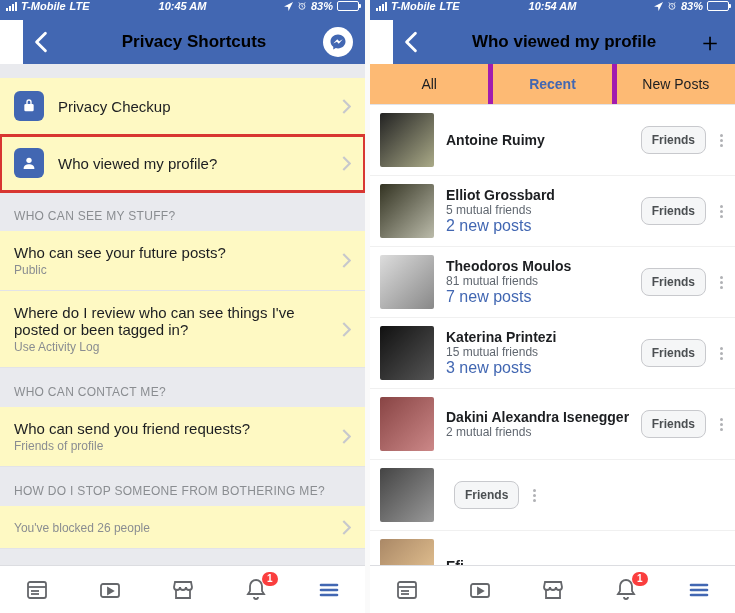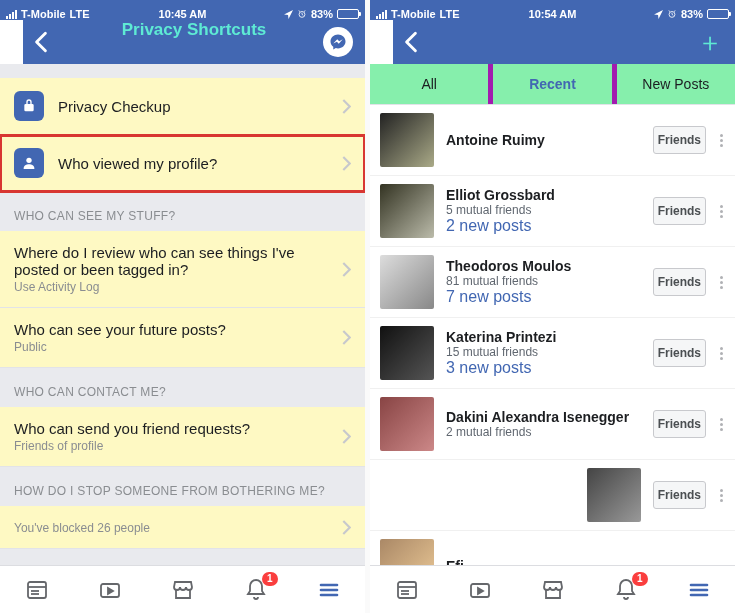--- a/index.html
+++ b/index.html
@@ -22,44 +22,45 @@
     flex-direction: column;
   }
   
   .statusbar {
     height: 20px;
     background: #4267B2;
     color: #fff;
     font-size: 11px;
     font-weight: 600;
     display: flex;
-    align-items: flex-end;
+    align-items: flex-start;
     justify-content: space-between;
     padding: 0 6px;
+    font-style: italic;
   }
   .sb-left, .sb-right { display: flex; align-items: center; gap: 4px; }
   .sb-center { position: absolute; left: 0; right: 0; text-align: center; pointer-events: none; }
   .sb-sig { display: inline-flex; gap: 1px; align-items: flex-end; }
   .sb-sig span { width: 2px; background: #fff; display: inline-block; }
   .sb-sig span:nth-child(1){height:3px}
   .sb-sig span:nth-child(2){height:5px}
   .sb-sig span:nth-child(3){height:7px}
   .sb-sig span:nth-child(4){height:9px}
   .sb-batt {
     width: 22px; height: 10px; border: 1px solid #fff; border-radius: 2px; position: relative;
   }
   .sb-batt::after { content:""; position:absolute; right:-3px; top:2px; width:2px; height:4px; background:#fff; border-radius:0 1px 1px 0;}
   .sb-batt-fill { height:100%; width:83%; background:#fff; }
   
   .navbar {
     background: #4267B2;
-    color: #5eead4;
+    color: #000000;
     height: 44px;
     display: flex;
-    align-items: flex-start;
+    align-items: center;
     justify-content: center;
     position: relative;
     margin-left: 23px;
   }
   .nav-title { font-size: 17px; font-weight: 600; }
   .nav-left, .nav-right {
     position: absolute; top: 0; height: 44px; display: flex; align-items: center;
   }
   .nav-left { left: 10px; }
   .nav-right { right: 12px; }
@@ -96,53 +97,52 @@
   }
   .tab-ic { color: #65676b; position: relative; }
   .tab-ic.active { color: #4267B2; }
   .badge {
     position: absolute; top: -6px; right: -10px; background: #fa3e3e;
     color:#fff; font-size:10px; font-weight:700; border-radius:10px;
     padding:1px 5px; line-height:1.2;
   }
   
   .seg {
-    display: flex; border-bottom: 1px solid #e2e3e8; background:#86efac;
+    display: flex; border-bottom: 1px solid #e2e3e8; background:#fdba74;
   }
   .seg-item {
     flex: 1; text-align: center; padding: 12px 0; font-size: 14px; color: #1c1e21;
   }
   .seg-item + .seg-item { border-left: 5px solid #a21caf; }
   .seg-item.active { color: #4267B2; font-weight: 600; }
   
   .p2-list { flex: 1; overflow: hidden; }
   .person {
     display: flex; align-items: center; padding: 8px 8px 8px 10px;
     border-bottom: 1px solid #f0f0f0;
-    justify-content: flex-end;
   }
   .avatar {
     width: 54px; height: 54px; background: #555; flex-shrink: 0;
     border-radius: 2px; margin-right: 12px;
   }
   .av1{background:linear-gradient(135deg,#222,#aa8);}
   .av2{background:linear-gradient(135deg,#332,#bba);}
   .av3{background:linear-gradient(135deg,#ddd,#888);}
   .av4{background:linear-gradient(135deg,#111,#555);}
   .av5{background:linear-gradient(135deg,#844,#c88);}
   .av6{background:linear-gradient(135deg,#444,#999);}
   .av7{background:linear-gradient(135deg,#a86,#ec9);}
   .p-info { flex: 1; min-width:0; }
   .p-name { font-size: 14px; font-weight: 700; color: #1c1e21; white-space:nowrap; overflow:hidden; text-overflow:ellipsis; }
   .p-sub { font-size: 12px; color: #606770; }
   .p-link { font-size: 16px; color: #4267B2; }
   .friend-btn {
     border: 1px solid #c8c9cd; background: #f5f6f7; color: #4b4f52;
-    font-size: 12px; font-weight: 600; padding: 6px 4px; border-radius: 3px;
-    cursor:pointer;
+    font-size: 12px; font-weight: 600; padding: 6px 10px; border-radius: 8px;
+    margin-left: 8px; cursor:pointer;
   }
   .dots {
     display: flex; flex-direction: column; gap: 2px; margin-left: 10px;
     padding: 0 4px; cursor:pointer;
   }
   .dots span { width: 3px; height: 3px; border-radius: 50%; background: #b0b1b5; }
   svg { display: block; }
 </style>
 </head>
 <body>
@@ -224,34 +224,34 @@
           <svg width="9" height="15" viewBox="0 0 8 14">
             <path d="M1 1l6 6-6 6" stroke="#c7c8cc" stroke-width="2" fill="none"></path>
           </svg>
         </span>
     </div>
 
     <div class="section-header">WHO CAN SEE MY STUFF?</div>
 
     <div class="list-row">
       <div class="row-text">
+        <div class="row-title">Who can see your future posts?</div>
+        <div class="row-sub">Public</div>
+      </div>
+      <span class="chev">
+          <svg width="9" height="15" viewBox="0 0 8 14">
+            <path d="M1 1l6 6-6 6" stroke="#c7c8cc" stroke-width="2" fill="none"></path>
+          </svg>
+        </span>
+    </div>
+
+    <div class="list-row">
+      <div class="row-text">
         <div class="row-title">Where do I review who can see things I've posted or been tagged in?</div>
         <div class="row-sub">Use Activity Log</div>
-      </div>
-      <span class="chev">
-          <svg width="9" height="15" viewBox="0 0 8 14">
-            <path d="M1 1l6 6-6 6" stroke="#c7c8cc" stroke-width="2" fill="none"></path>
-          </svg>
-        </span>
-    </div>
-
-    <div class="list-row">
-      <div class="row-text">
-        <div class="row-title">Who can see your future posts?</div>
-        <div class="row-sub">Public</div>
       </div>
       <span class="chev">
           <svg width="9" height="15" viewBox="0 0 8 14">
             <path d="M1 1l6 6-6 6" stroke="#c7c8cc" stroke-width="2" fill="none"></path>
           </svg>
         </span>
     </div>
 
     <div class="section-header">WHO CAN CONTACT ME?</div>
 
@@ -346,20 +346,21 @@
       <span class="sb-batt"><span class="sb-batt-fill"></span></span>
     </div>
   </div>
 
   <div class="navbar">
     <div class="nav-left">
       <svg width="16" height="22" viewBox="0 0 12 20" fill="none">
           <path d="M10 2 L2 10 L10 18" stroke="#fff" stroke-width="2.6" stroke-linecap="round" stroke-linejoin="round"></path>
         </svg>
     </div>
+    <div class="nav-title">Who viewed my profile</div>
     <div class="nav-right">
       <span class="plus-ic">＋</span>
     </div>
   </div>
 
   <div class="seg">
     <div class="seg-item">All</div>
     <div class="seg-item active">Recent</div>
     <div class="seg-item">New Posts</div>
   </div>

